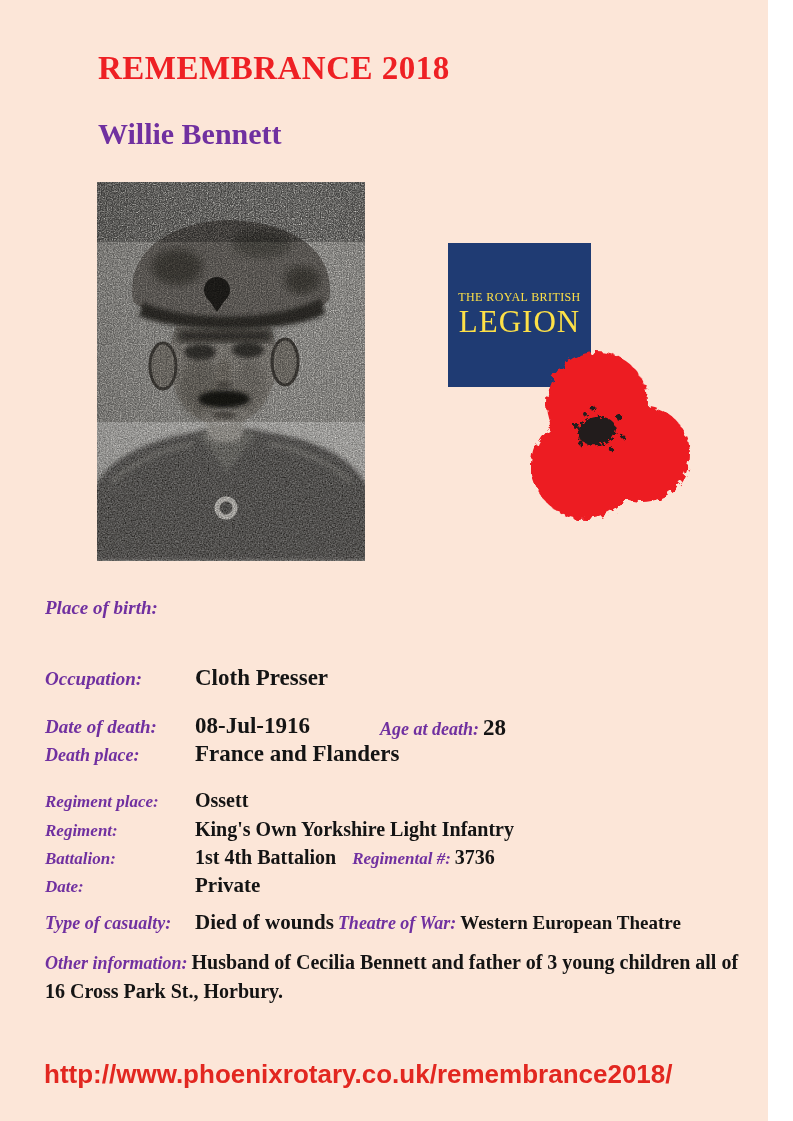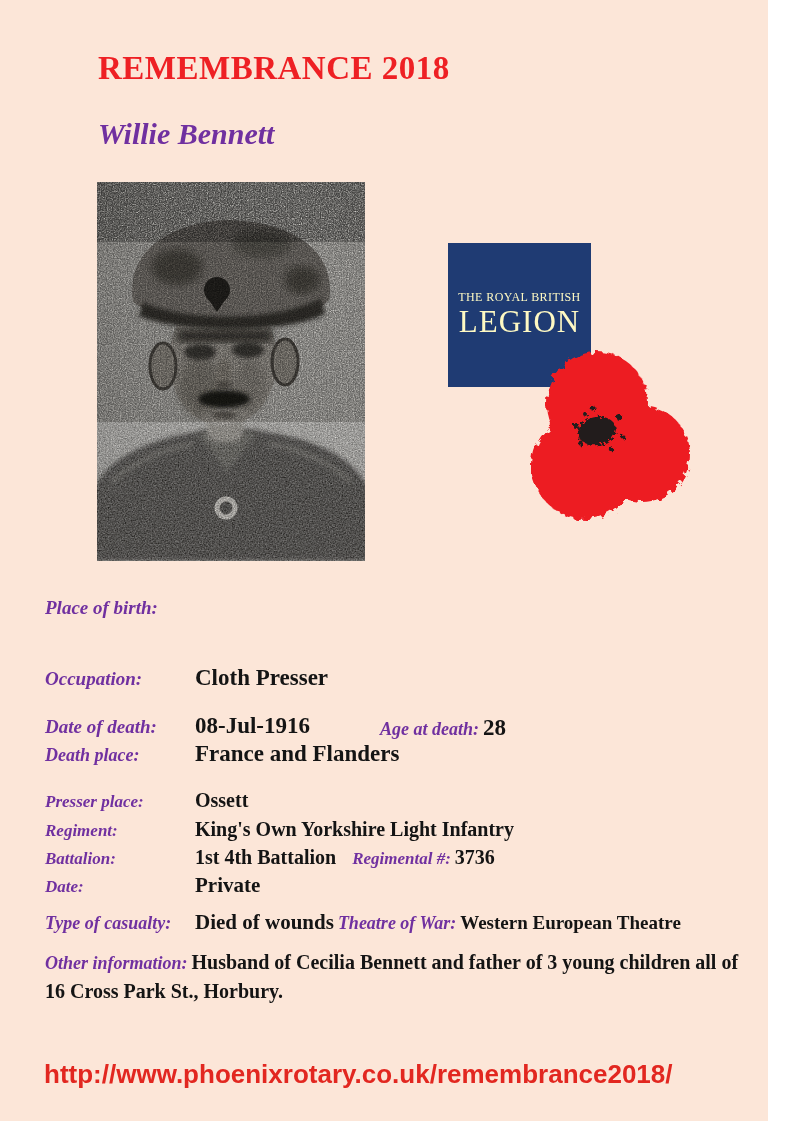--- a/index.html
+++ b/index.html
@@ -8,27 +8,27 @@
     background:#fce6d8; overflow:hidden;
     font-family:"Liberation Serif", serif;
   }
   .title{
     position:absolute; left:98px; top:50px;
     font-size:33px; font-weight:bold; letter-spacing:.5px;
     color:#ee2024; white-space:nowrap;
   }
   .person-name{
     position:absolute; left:98px; top:117px;
-    font-size:30px; font-weight:bold; font-style:italic;
+    font-size:30px; font-weight:bold; 
     color:#7030a0; white-space:nowrap;
   }
   .photo{ position:absolute; left:97px; top:182px; width:268px; height:379px; }
   .legion-box{
     position:absolute; left:448px; top:243px; width:143px; height:144px;
-    background:#1f3b73; color:#fef9c3; text-align:center;
+    background:#1f3b73; color:#fde047; text-align:center;
   }
   .legion-line1{
     position:absolute; top:47px; left:0; width:100%;
     font-size:12px; letter-spacing:.4px; white-space:nowrap;
   }
   .legion-line2{
     position:absolute; top:61px; left:0; width:100%;
     font-size:31px; letter-spacing:1px; white-space:nowrap;
   }
   .poppy{ position:absolute; left:523px; top:344px; }
@@ -194,21 +194,21 @@
       <span class="lbl s-lbl-c">Age at death:</span>
       <span class="val s-val-a">28</span>
     </span>
   </div>
 
   <div class="row" id="row-deathplace">
     <span class="lbl lblcol s-lbl-c">Death place:</span><span class="val s-val-a">France and Flanders</span>
   </div>
 
   <div class="row" id="row-enlisted">
-    <span class="lbl lblcol s-lbl-b">Presser place:</span><span class="val s-val-b">Ossett</span>
+    <span class="lbl lblcol s-lbl-b">Regiment place:</span><span class="val s-val-b">Ossett</span>
   </div>
 
   <div class="row" id="row-regiment">
     <span class="lbl lblcol s-lbl-b">Regiment:</span><span class="val s-val-b">King's Own Yorkshire Light Infantry</span>
   </div>
 
   <div class="row" id="row-battalion">
     <span class="lbl lblcol s-lbl-b">Battalion:</span><span class="val s-val-b">1st 4th Battalion</span>
     <span class="gap-inline">
       <span class="lbl s-lbl-b">Regimental #:</span>

